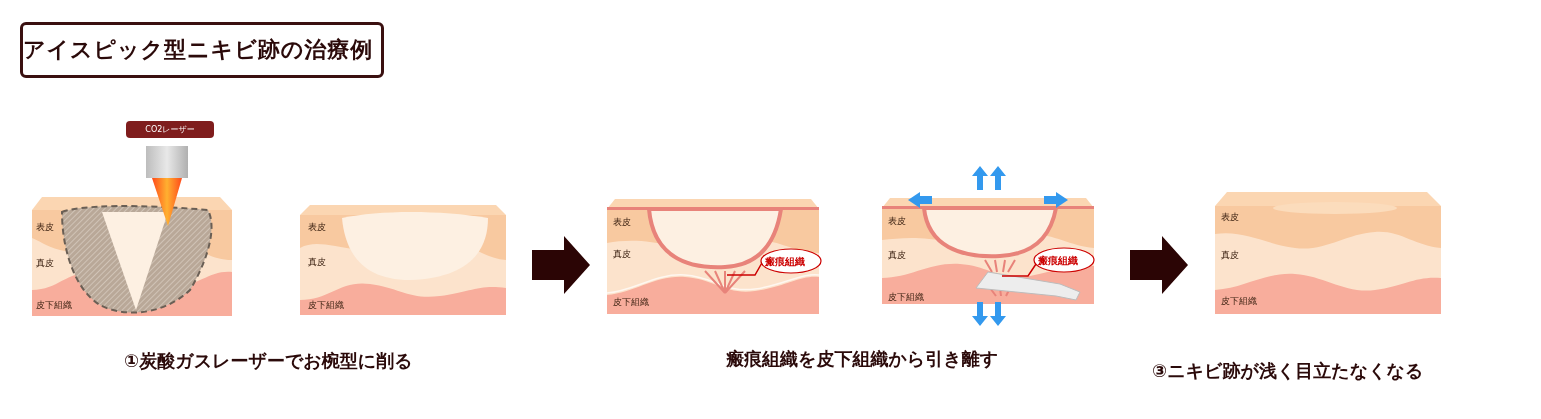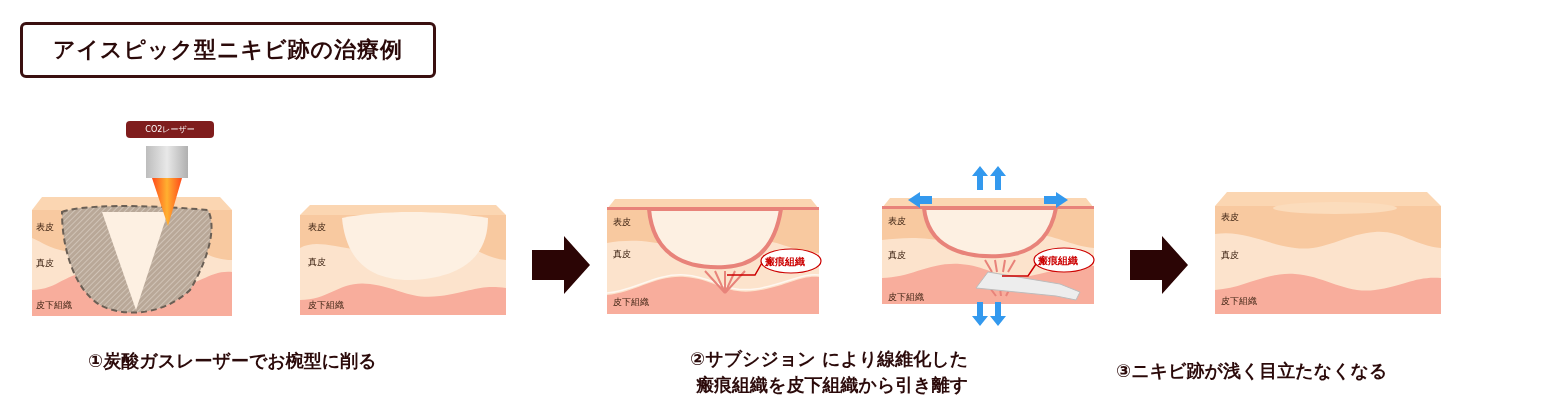--- a/index.html
+++ b/index.html
@@ -1,26 +1,26 @@
 <!DOCTYPE html>
 <html><head>
 <meta charset="utf-8">
 <style>
   html, body { margin:0; padding:0; background:#ffffff; }
   body { width:1541px; height:419px; position:relative; overflow:hidden;
          font-family:"DejaVu Sans","Liberation Sans",sans-serif; color:#2b0a0a; }
-  .title-box { position:absolute; left:20px; top:22px; width:416px; height:56px;
+  .title-box { position:absolute; left:20px; top:22px; width:364px; height:56px;
                border:3px solid #3a1010; border-radius:6px; box-sizing:border-box;
-               display:flex; align-items:center; justify-content:center; }
+               display:flex; align-items:center; justify-content:flex-start; }
   .title-box span { font-size:22px; font-weight:bold; color:#2b0a0a; letter-spacing:1px; }
   .diagram { position:absolute; }
   .layer-label { font-size:9px; fill:#3a2010; font-family:"DejaVu Sans",sans-serif; }
   .scar-label { font-size:10px; fill:#cc0000; font-weight:bold; font-family:"DejaVu Sans",sans-serif; }
   .caption { position:absolute; font-size:18px; font-weight:bold; color:#2b0a0a;
-             text-align:right; line-height:26px; white-space:nowrap; }
+             text-align:center; line-height:26px; white-space:nowrap;margin-left:36px; }
   .laser-tag { position:absolute; left:126px; top:121px; width:88px; height:17px;
                background:#7f1d1d; border-radius:4px; color:#fff; font-size:8px;
                display:flex; align-items:center; justify-content:center; }
 </style>
 </head>
 <body>
 
 <div class="title-box">
   <span>アイスピック型ニキビ跡の治療例</span>
 </div>
@@ -124,16 +124,15 @@
   <path d="M0,16 H226 V58 C200,56 185,40 160,42 C130,44 110,62 80,58 C50,54 30,40 0,44 Z" fill="#f8c9a0"></path>
   <path d="M0,100 C30,98 50,82 80,84 C110,86 130,104 160,100 C190,96 200,86 226,88 V124 H0 Z" fill="#f8ad9c"></path>
   <ellipse cx="120" cy="18" rx="62" ry="6" fill="#fbdcbc"></ellipse>
   <text class="layer-label" x="6" y="30">表皮</text>
   <text class="layer-label" x="6" y="68">真皮</text>
   <text class="layer-label" x="6" y="114">皮下組織</text>
 </svg>
 
 <div class="caption" style="left:88px;top:348px;">①炭酸ガスレーザーでお椀型に削る</div>
 <div class="caption" style="left:690px;top:346px;">
-  <div>②サブシジョン により線維化した</div>
   <div>瘢痕組織を皮下組織から引き離す</div>
 </div>
 <div class="caption" style="left:1116px;top:358px;">③ニキビ跡が浅く目立たなくなる</div>
 
 </body></html>

